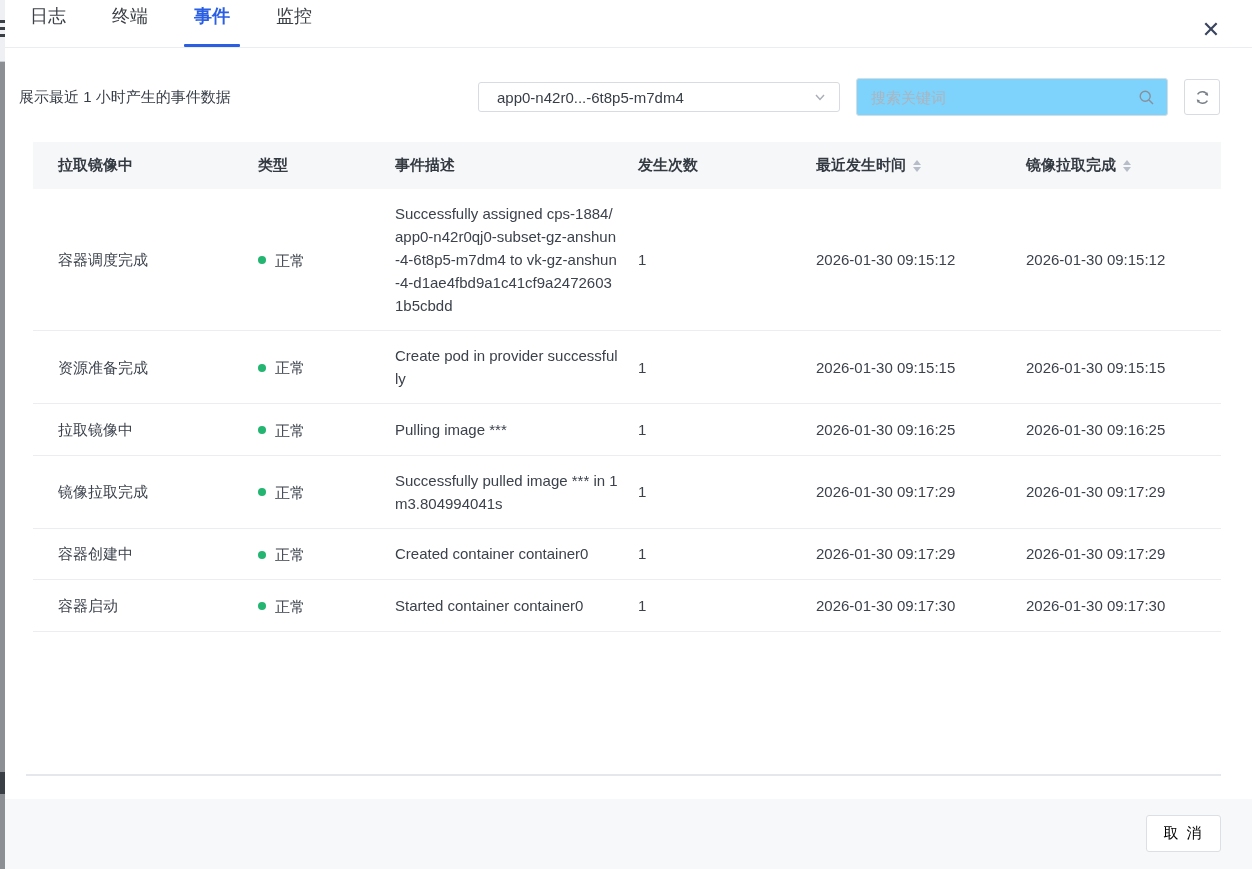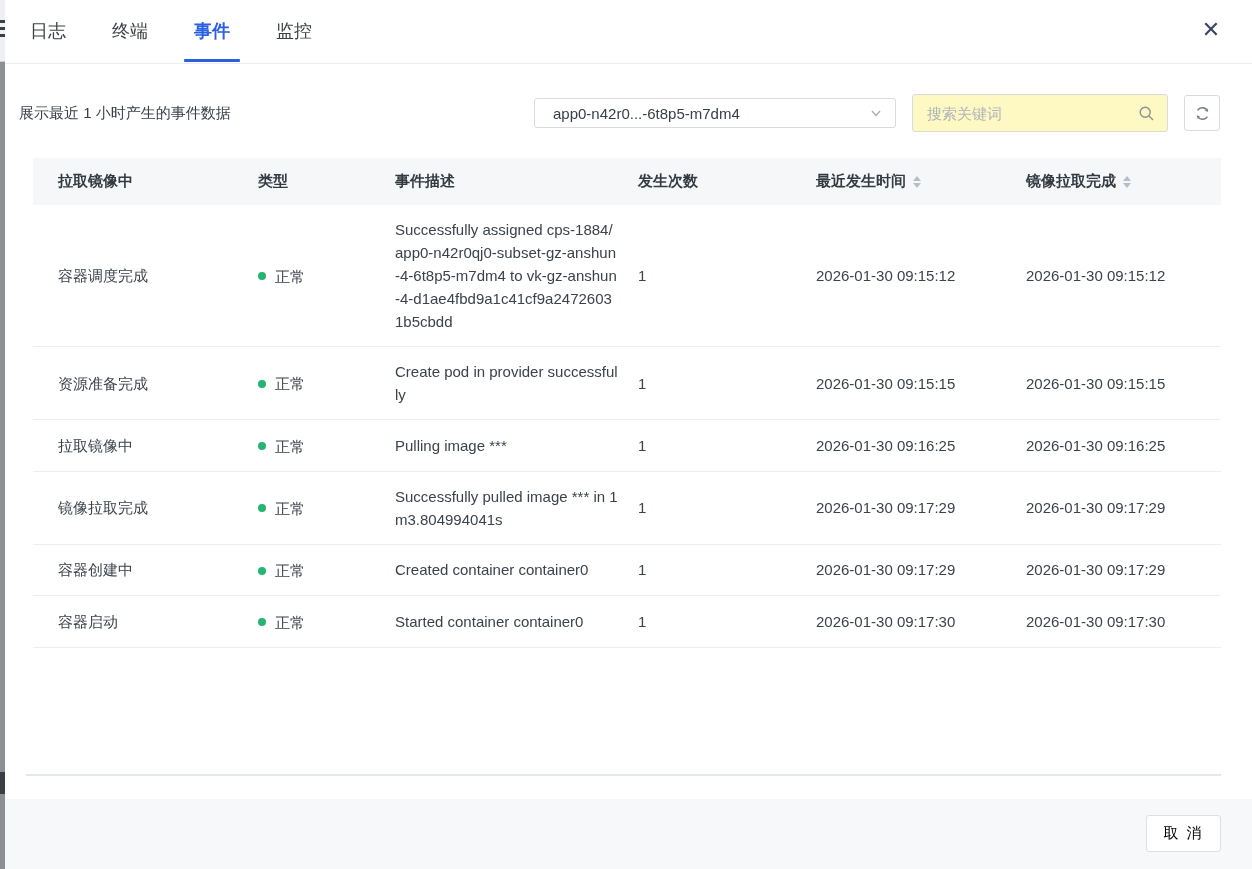--- a/index.html
+++ b/index.html
@@ -11,35 +11,35 @@
 
   
   .edge-strip { position:absolute; left:0; top:0; width:5px; height:869px; background:#8c9094; z-index:5; }
   .edge-strip .edge-top { position:absolute; left:0; top:0; width:5px; height:62px; background:#eef0f3; border-bottom:1px solid #c9ccd1; }
   .edge-strip .mini-line { position:absolute; left:0; width:5px; height:3px; background:#3a3f45; }
   .edge-strip .dark-block { position:absolute; left:0; top:772px; width:5px; height:22px; background:#3a3f45; }
 
   .modal { position:absolute; left:5px; top:0; width:1247px; height:869px; background:#ffffff; }
 
   
-  .tabs-bar { position:relative; height:64px; border-bottom:1px solid #ebedf1; display:flex; align-items:flex-start; padding-left:25px; }
+  .tabs-bar { position:relative; height:48px; border-bottom:1px solid #ebedf1; display:flex; align-items:flex-end; padding-left:25px; }
   .tab { position:relative; height:62px; display:flex; align-items:center; margin-right:46px; font-size:18px; color:#3a3f45; cursor:pointer; }
   .tab.active { color:#2b5fe3; font-weight:bold; }
   .tab.active .tab-underline { position:absolute; left:50%; transform:translateX(-50%); bottom:0; width:56px; height:3px; background:#2b5fe3; border-radius:1px; }
   .close-btn { position:absolute; right:25px; top:14px; width:32px; height:32px; display:flex; align-items:center; justify-content:center;
                font-size:22px; color:#39455e; cursor:pointer; }
 
   
   .toolbar { display:flex; align-items:center; margin-top:30px; padding:0 32px 0 14px; height:38px; }
   .toolbar-info { flex:1; font-size:15px; color:#383e47; }
   .pod-select { width:362px; height:30px; border:1px solid #d8dbe0; border-radius:3px; display:flex; align-items:center;
                 padding:0 12px 0 18px; font-size:15px; color:#383e47; cursor:pointer; background:#fff; }
   .pod-select .sel-text { flex:1; white-space:nowrap; overflow:hidden; }
-  .search-box { width:256px; height:38px; border:1px solid #d8dbe0; border-radius:3px; display:flex; align-items:center;
-                margin-left:16px; padding:0 12px 0 14px; background:#fef9c3; }
+  .search-box { width:312px; height:38px; border:1px solid #d8dbe0; border-radius:3px; display:flex; align-items:center;
+                margin-left:16px; padding:0 12px 0 14px; background:#7dd3fc; }
   .search-box input { flex:1; border:none; outline:none; font-size:15px; color:#383e47; font-family:inherit; background:transparent; }
   .search-box input::placeholder { color:#aeb3bc; }
   .refresh-btn { width:36px; height:36px; margin-left:16px; border:1px solid #d8dbe0; border-radius:3px; background:#fff;
                  display:flex; align-items:center; justify-content:center; cursor:pointer; }
 
   
   .event-table { margin:26px 31px 0 28px; width:1188px; border-collapse:collapse; table-layout:fixed; font-size:15px; }
   .event-table thead th { background:#f6f7f9; text-align:left; font-weight:bold; color:#343a42; height:47px; padding:0; vertical-align:middle; }
   .event-table th:first-child, .event-table td:first-child { padding-left:25px; }
   .event-table tbody td { border-bottom:1px solid #ebedf1; padding:13px 20px 13px 0; line-height:23px; color:#3c424c; vertical-align:middle; }

